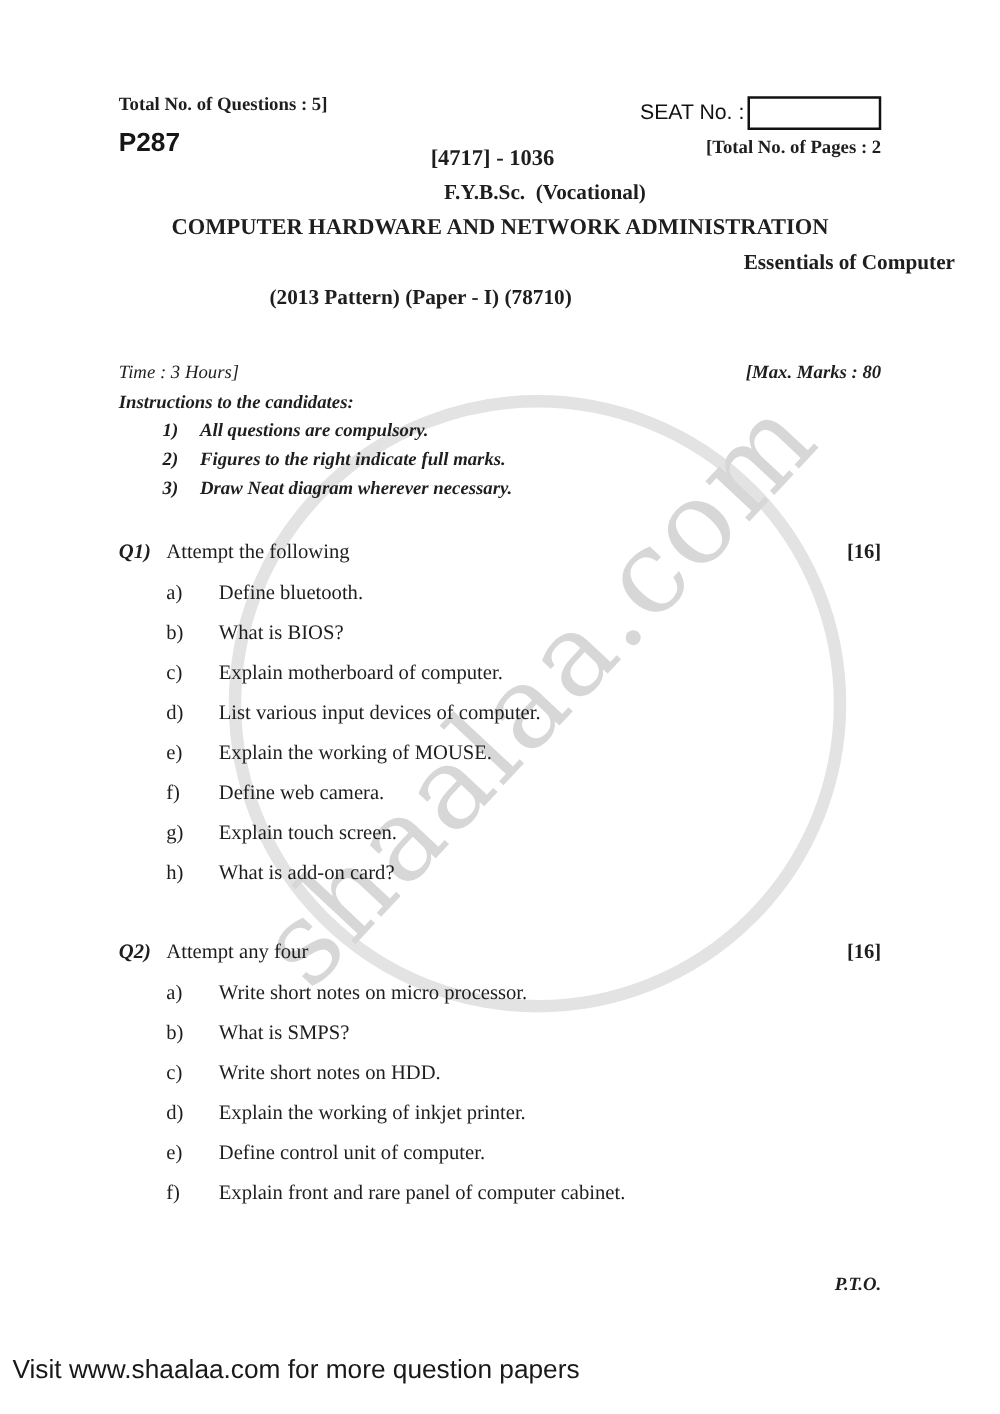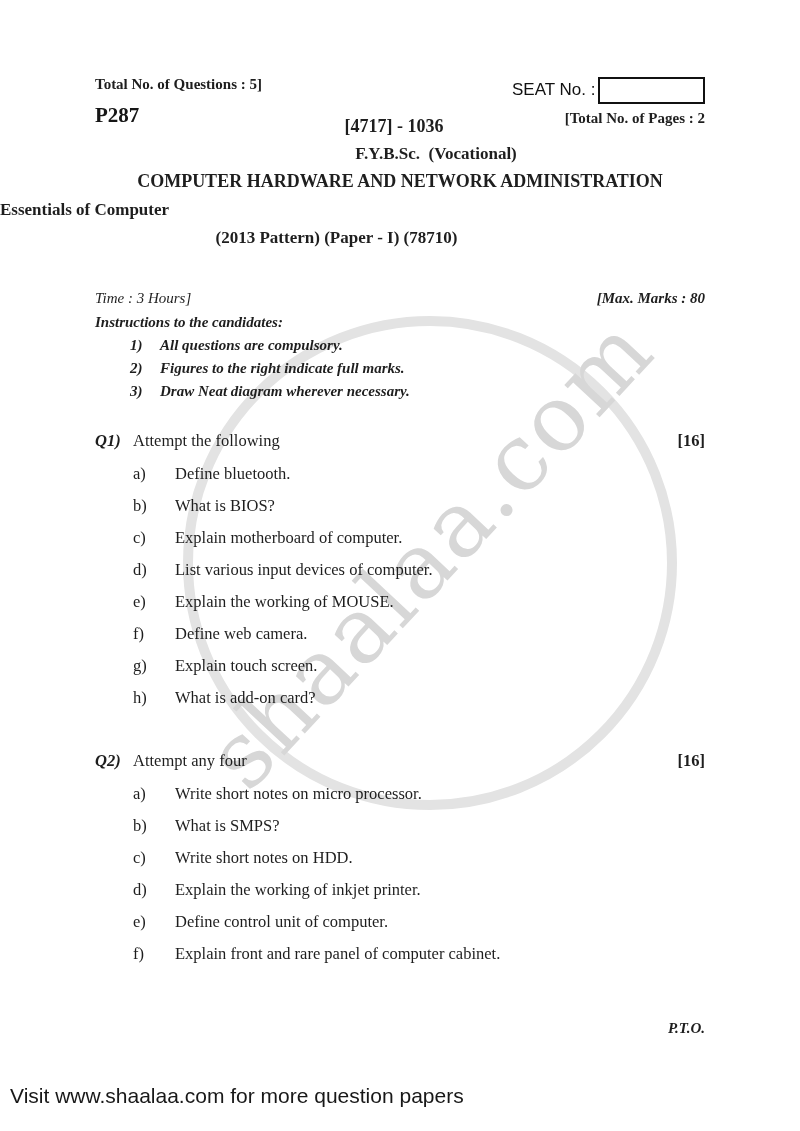--- a/index.html
+++ b/index.html
@@ -25,26 +25,26 @@
     left:430px;top:553px;
     transform:translate(-50%,-50%) rotate(-47deg);
     font-family:"DejaVu Serif", serif;
     font-size:92px;color:#d7d7d7;
     letter-spacing:2px;white-space:nowrap;
   }
   
   .tq{left:95px;top:76px;font-size:15px;font-weight:bold;}
   .seat-label{left:512px;top:80px;font-family:"Liberation Sans",sans-serif;font-size:17px;color:#111;}
   .seat-box{left:598px;top:77px;width:107px;height:27px;border:2px solid #111;box-sizing:border-box;background:#fff;}
-  .pnum{left:95px;top:103px;font-family:Liberation Serif, serif;font-size:21px;font-weight:bold;color:#161616;}
+  .pnum{left:95px;top:103px;font-family:Liberation Sans, sans-serif;font-size:21px;font-weight:bold;color:#161616;}
   .pcode{left:0;top:116px;width:788px;text-align:center;font-size:18px;font-weight:bold;}
   .tpages{right:95px;top:110px;font-size:15px;font-weight:bold;}
   .course{left:0;top:144px;width:800px;text-align:center;font-size:17px;font-weight:bold;white-space:pre;padding-left:36px;}
   .title{left:0;top:171px;width:800px;text-align:center;font-size:18px;font-weight:bold;letter-spacing:0px;}
-  .subtitle{left:0;top:200px;width:764px;text-align:left;font-size:17px;font-weight:bold;}
+  .subtitle{left:0;top:200px;width:764px;text-align:right;font-size:17px;font-weight:bold;}
   .pattern{left:0;top:228px;width:673px;text-align:center;font-size:17px;font-weight:bold;}
   
   .time{left:95px;top:290px;font-size:15px;font-weight:normal;font-style:italic;}
   .marks{right:95px;top:290px;font-size:15px;font-weight:bold;font-style:italic;}
   
   .instr{left:95px;top:314px;width:610px;font-size:15px;font-weight:bold;font-style:italic;}
   .instr-head{margin:0 0 6px 0;}
   .instr-row{display:flex;height:23px;}
   .instr-num{width:30px;margin-left:35px;flex:none;}
   

